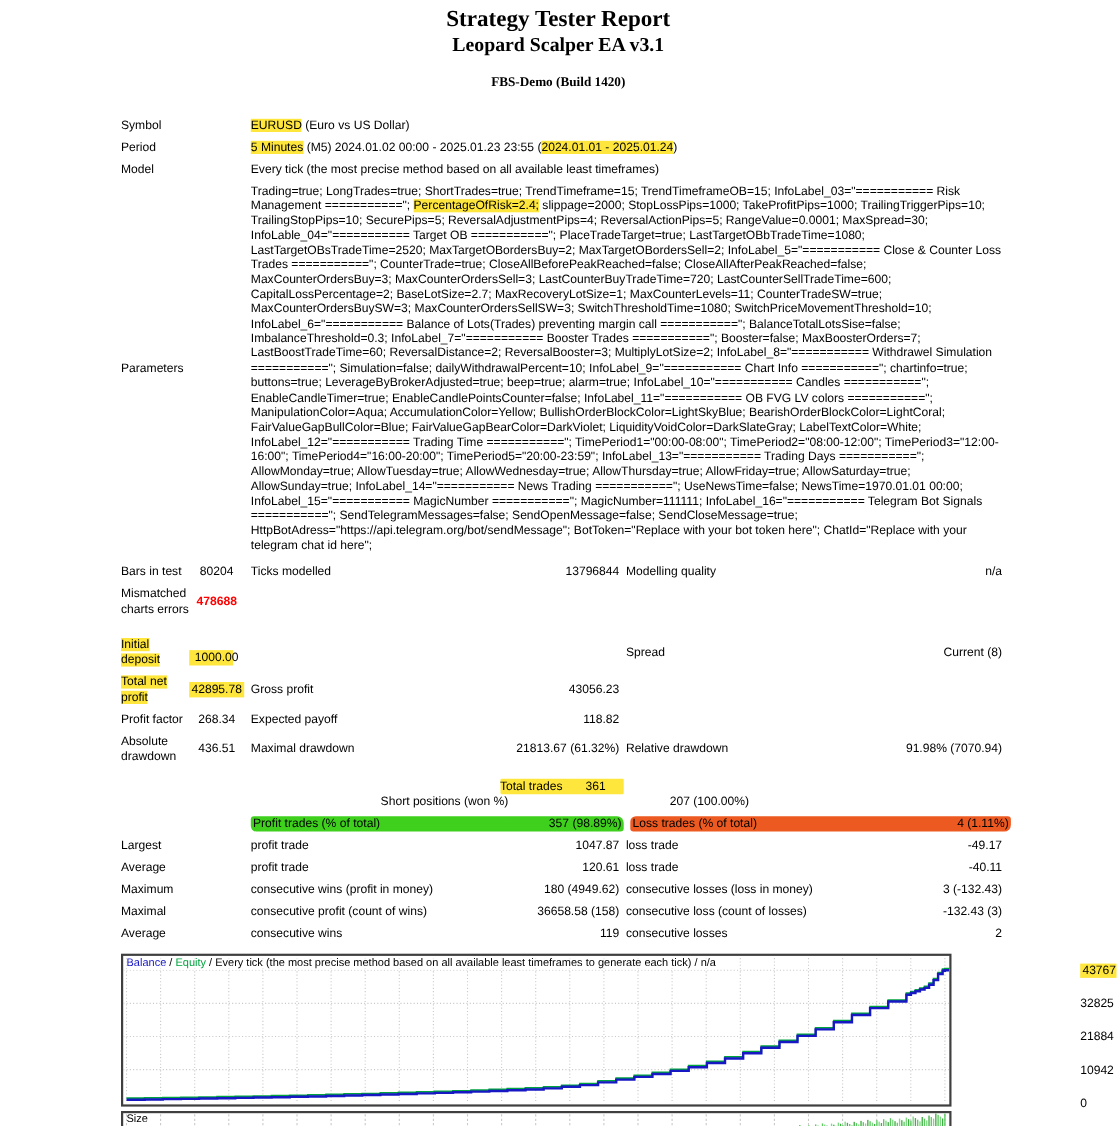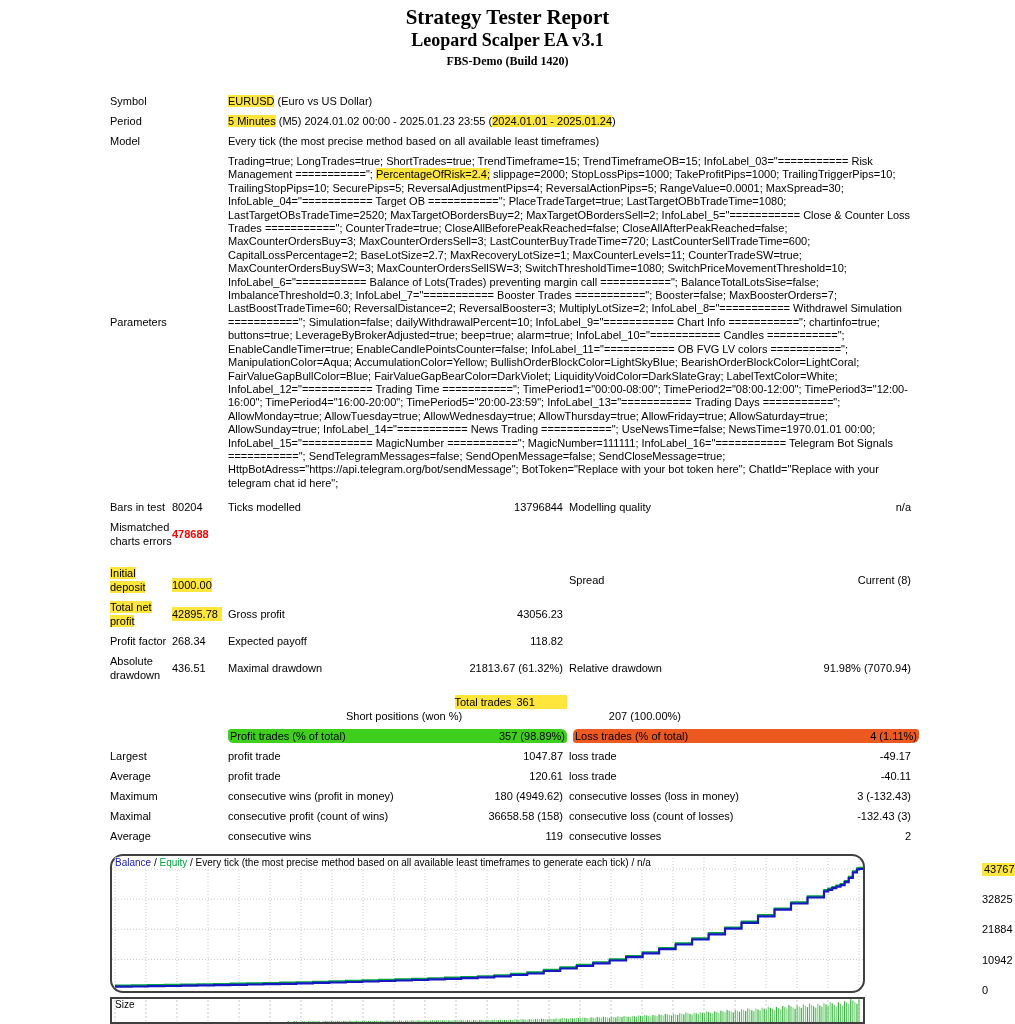--- a/index.html
+++ b/index.html
@@ -4,48 +4,48 @@
 <style>
   html,body{margin:0;padding:0;}
   body{
     width:1015px;height:1024px;background:#ffffff;overflow:hidden;
     font-family:"Liberation Sans","DejaVu Sans",sans-serif;
     font-size:11px;color:#000;
   }
   .titles{text-align:center;padding-top:5px;font-family:"Liberation Serif","DejaVu Serif",serif;font-weight:bold;}
   .title{font-size:21px;line-height:24px;}
   .subtitle{font-size:18px;line-height:21px;margin-top:1px;}
-  .build{font-size:12px;line-height:15px;margin-top:3px;}
+  .build{font-size:12px;line-height:15px;margin-top:16px;}
 
   #info-rows{margin:26px 0 0 110px;width:801px;}
   .info-row{display:flex;margin-bottom:7px;line-height:13px;}
   .info-row.param{margin-top:3px;align-items:center;}
   .info-label{width:118px;flex:none;}
   .info-value{width:683px;}
   .info-row.param .info-value{line-height:13.4px;}
 
   .hl{background:var(--hl-yellow);}
   .hl-partial{background:linear-gradient(90deg,var(--hl-yellow) 0 80%,transparent 80%);margin-top:10px;}
   .red{color:var(--err-red);font-weight:bold;}
 
   #stats-table{margin:7px 0 0 110px;width:801px;}
   .srow{display:flex;align-items:center;padding:3px 0;line-height:14px;}
   .c1{width:112px;flex:none;display:flex;align-items:center;}
   .c1.full-hl{background:var(--hl-yellow);border-radius:1px;}
   .c1l{width:62px;flex:none;}
   .c1l.right{width:112px;}
-  .c1v{flex:1;text-align:left;}
+  .c1v{flex:1;text-align:center;}
   .cgroup{width:335px;flex:none;margin-left:6px;display:flex;justify-content:space-between;align-items:center;}
   .cgroup3{width:342px;flex:none;margin-left:6px;display:flex;justify-content:space-between;align-items:center;}
   .hl-green{background:var(--hl-green);border-radius:3px 6px 3px 5px;padding:0 2px;}
   .hl-orange{background:var(--hl-orange);border-radius:5px 3px 6px 3px;padding:0 2px;}
 
   #chart-wrap{position:relative;margin:8px 0 0 110px;width:905px;}
   .chart-box{position:relative;width:751px;border:2px solid #3f3f3f;background:#fff;}
-  #chart-main{height:135px;border-radius:13px;}
+  #chart-main{height:135px;}
   #chart-size{height:23px;margin-top:4px;}
   #chart-legend{position:absolute;top:1px;left:3px;font-size:10px;line-height:12px;white-space:nowrap;z-index:2;background:rgba(255,255,255,.6);}
   #chart-legend .balance{color:var(--balance-col);}
   #chart-legend .equity{color:var(--equity-col);}
   .size-label{position:absolute;top:0;left:3px;font-size:10px;line-height:12px;z-index:2;}
   #y-labels span{position:absolute;left:872px;font-size:11px;line-height:13px;}
   #y-labels span.hl{background:var(--hl-yellow);padding:0 2px;}
   #x-labels{position:relative;height:16px;margin-top:2px;width:905px;}
   #x-labels span{position:absolute;top:2px;transform:translateX(-50%);font-size:10px;font-weight:bold;line-height:12px;}
   #x-labels span.hl{background:var(--hl-yellow);padding:1px 3px;}

